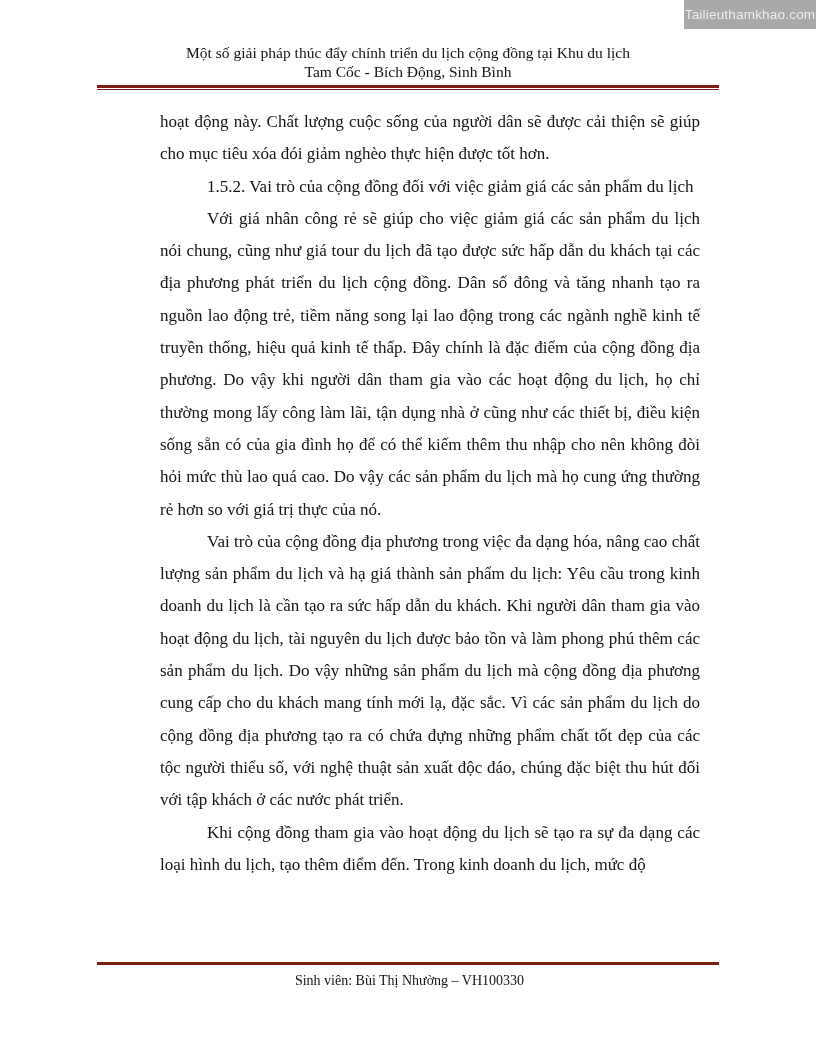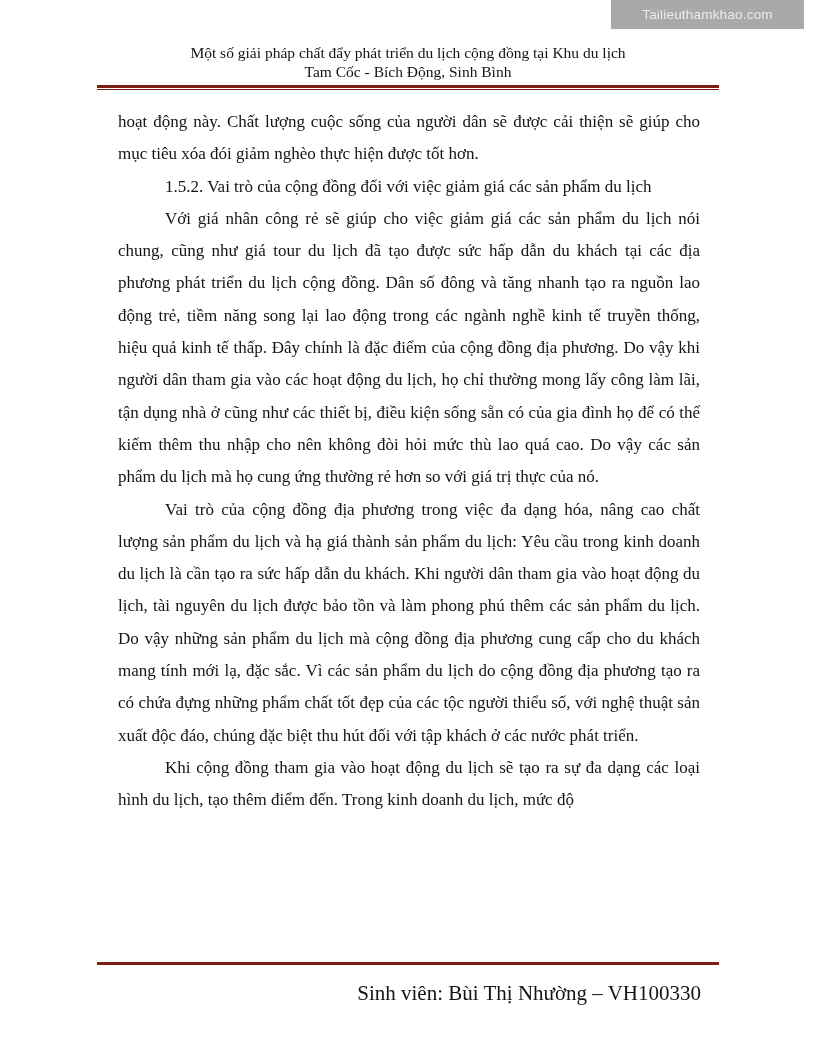--- a/index.html
+++ b/index.html
@@ -6,22 +6,22 @@
   html, body { background: #ffffff; }
   .page {
     width: 816px; height: 1056px;
     position: relative;
     background: #ffffff;
     font-family: "Liberation Serif", serif;
     color: #141414;
     overflow: hidden;
   }
   .watermark {
-    position: absolute; top: 0; right: 12px;
-    width: 193px; height: 29px;
+    position: absolute; top: 0; right: 0;
+    width: 132px; height: 29px;
     background: #a9a9a9;
     display: flex; align-items: center; justify-content: center;
     font-family: "Liberation Sans", sans-serif;
     font-size: 13.5px;
     color: #ececec;
     letter-spacing: 0.2px;
   }
   .header {
     position: absolute; top: 44px; left: 97px; right: 97px;
     text-align: center;
@@ -30,45 +30,44 @@
   }
   .header-rule { margin-top: 4px; }
   .rule-thick { height: 3px; background: #7d1d16; }
   .rule-thin  { height: 1px; background: #7d1d16; margin-top: 1px; }
   .body-text {
     position: absolute; top: 106px; left: 118px; right: 116px;
     font-size: 17px;
     line-height: 32.3px;
     text-align: justify;
   }
-  .body-text p { text-indent: 47px; }
+  .body-text p { text-indent: 47px; margin-left: 42px; }
   .body-text p.noindent { text-indent: 0; }
   .body-text p.heading { font-weight: normal; }
   .footer {
     position: absolute; left: 97px; right: 97px; top: 962px;
   }
   .footer-rule { height: 2.5px; background: #7d1d16; }
   .footer-row {
-    display: flex; justify-content: flex-end;
+    display: flex; justify-content: center;
     padding: 8px 18px 0 21px;
-    font-size: 21px;
-    margin-top: 8px;
+    font-size: 14px;
   }
 </style>
 </head>
 <body>
 
 <div class="page">
 
   <div class="watermark">
     <span>Tailieuthamkhao.com</span>
   </div>
 
   <div class="header">
-    <div class="header-line">Một số giải pháp chất đẩy phát triển du lịch cộng đồng tại Khu du lịch</div>
+    <div class="header-line">Một số giải pháp thúc đẩy chính triển du lịch cộng đồng tại Khu du lịch</div>
     <div class="header-line">Tam Cốc - Bích Động, Sinh Bình</div>
     <div class="header-rule">
       <div class="rule-thick"></div>
       <div class="rule-thin"></div>
     </div>
   </div>
 
   <div class="body-text">
     <p class="noindent">hoạt động này. Chất lượng cuộc sống của người dân sẽ được cải thiện sẽ giúp cho mục tiêu xóa đói giảm nghèo thực hiện được tốt hơn.</p>
     <p class="heading">1.5.2.  Vai trò của cộng đồng đối với việc giảm giá các sản phẩm du lịch</p>

